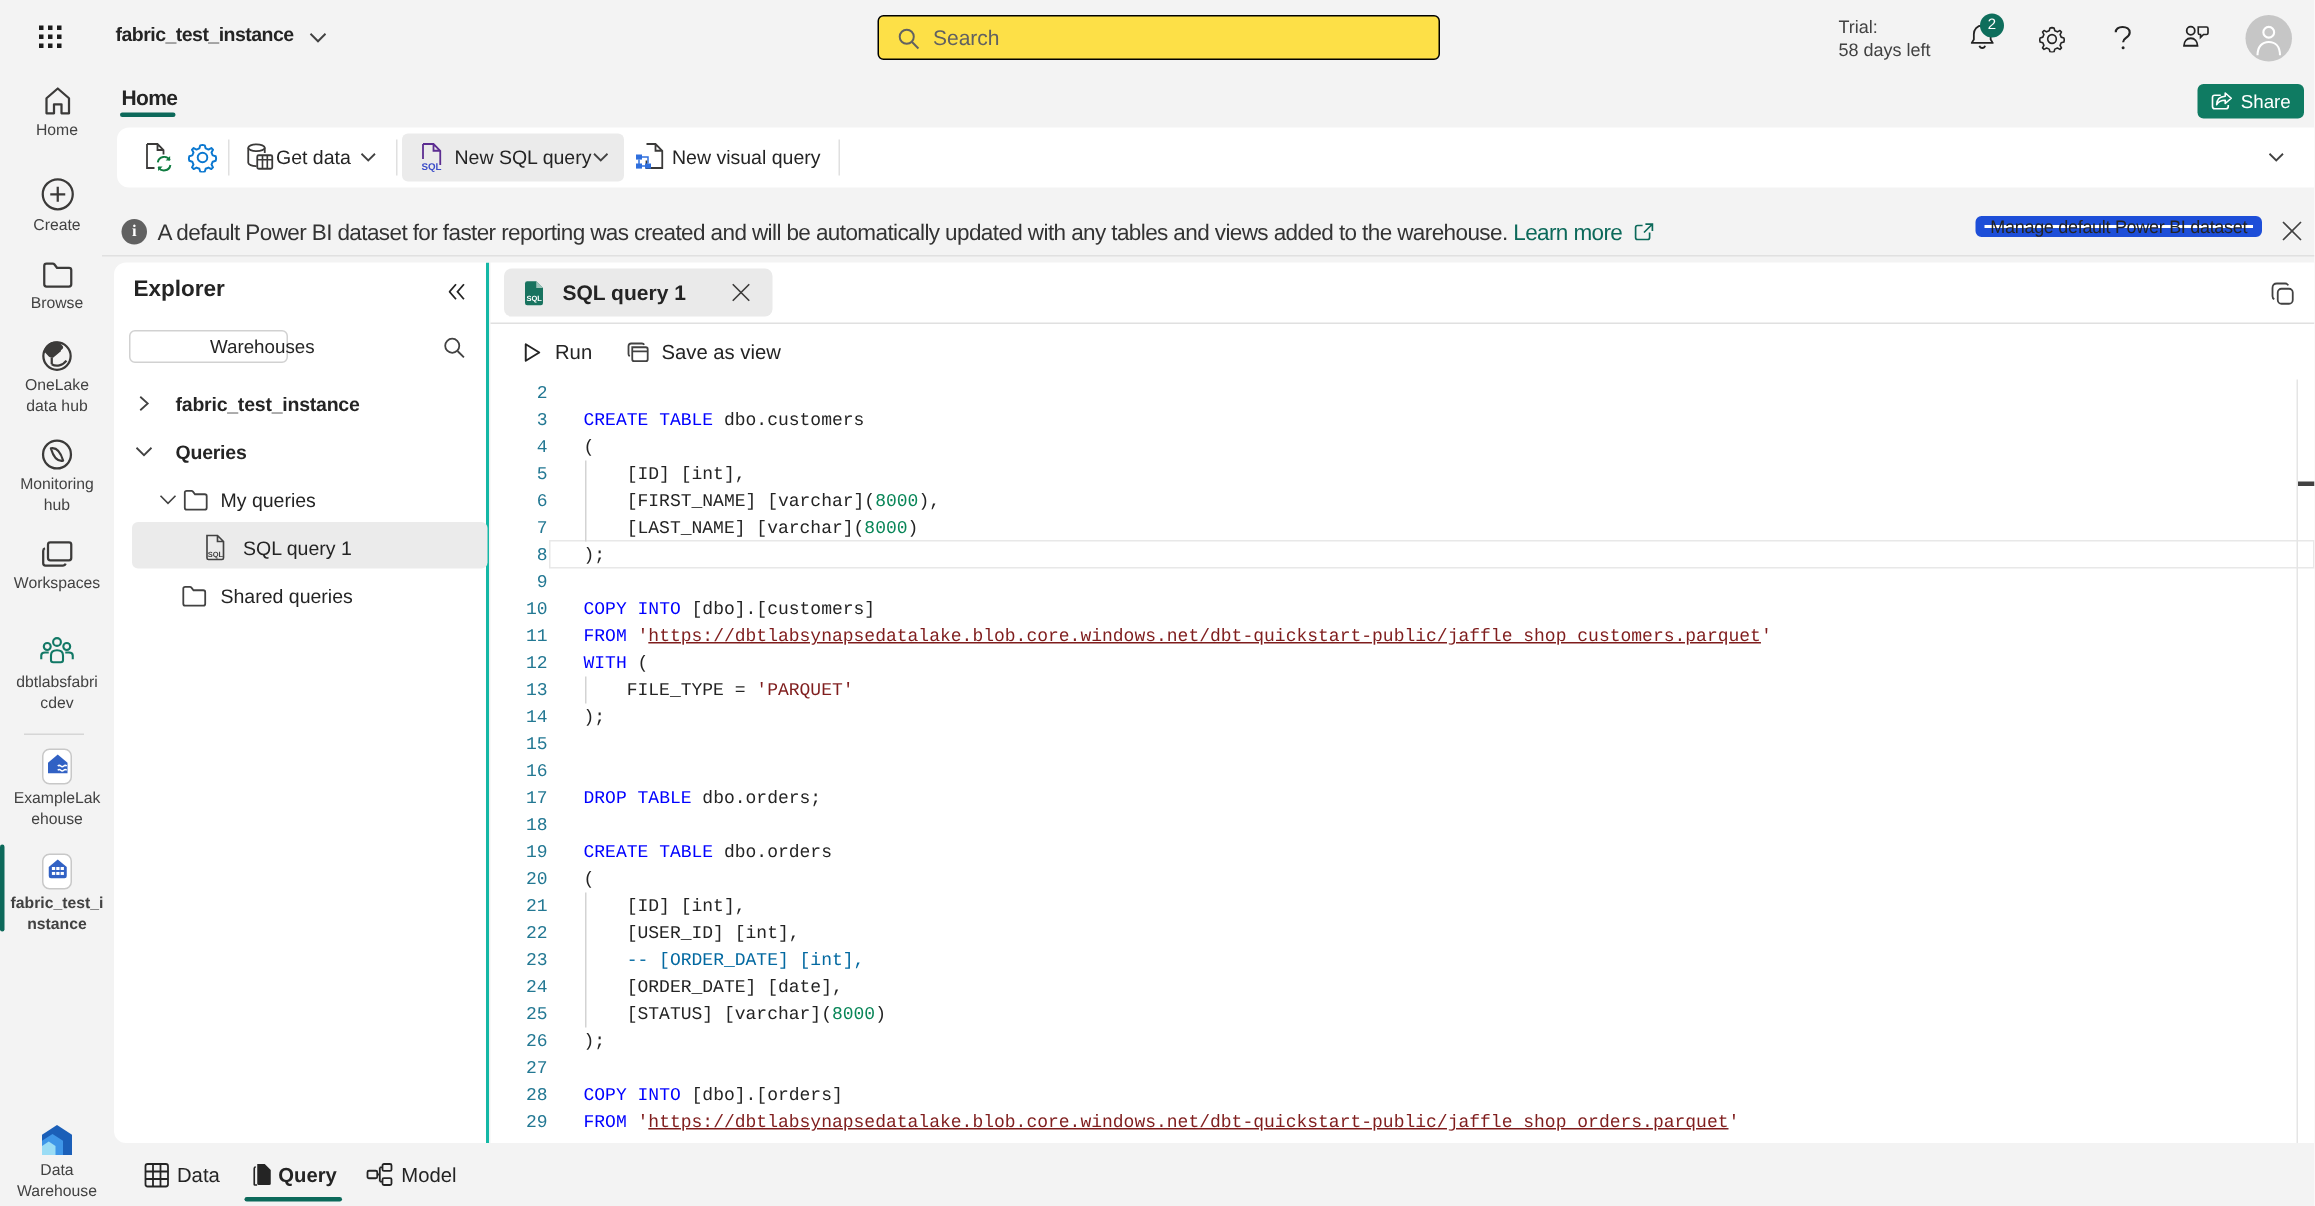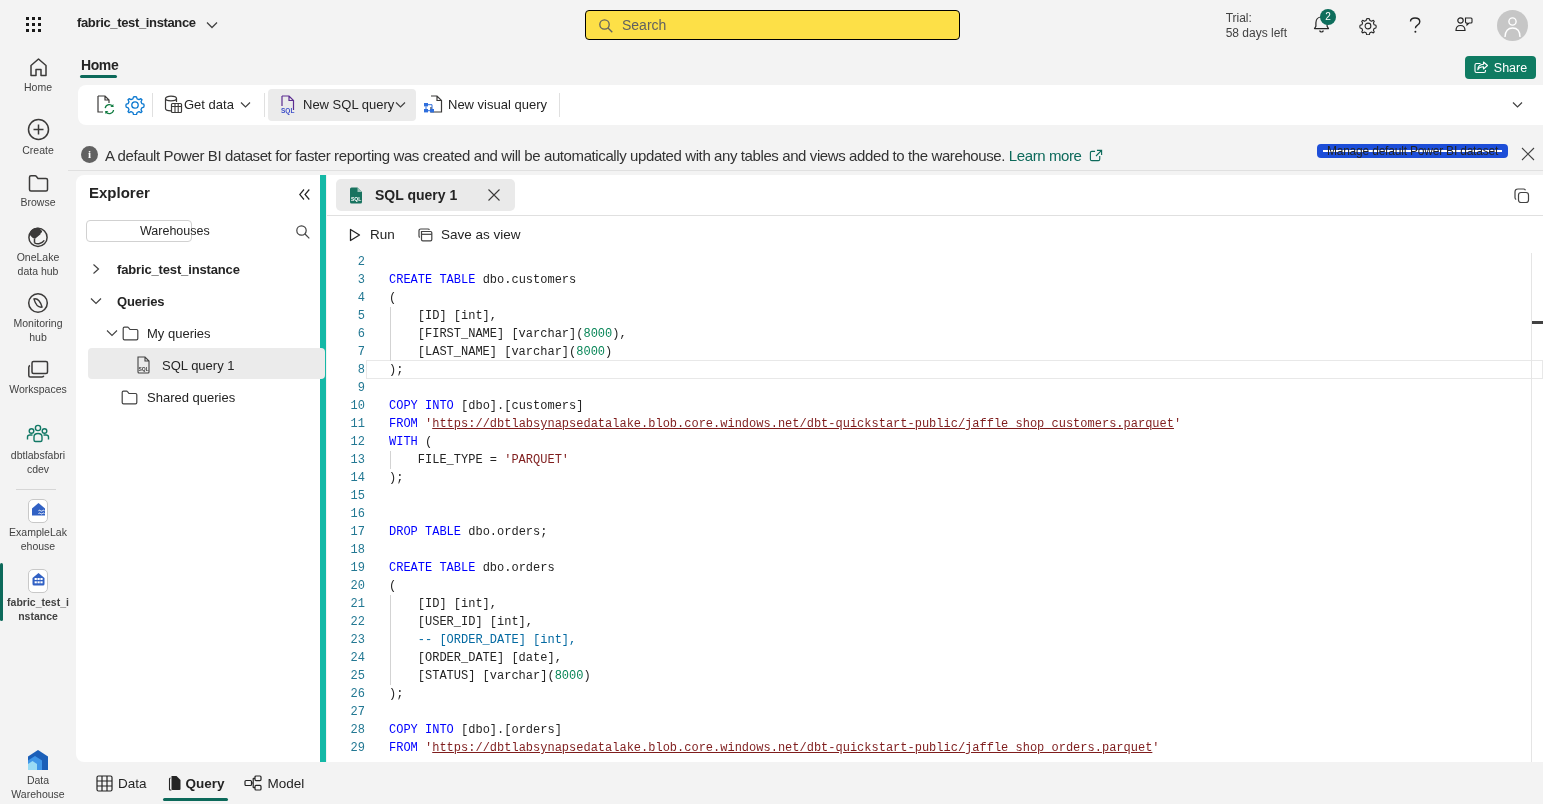--- a/index.html
+++ b/index.html
@@ -27,21 +27,21 @@
   #newsqlbg { left:190px; top:4px; width:148px; height:32px; background:#ebebeb; border-radius:4px; }
 
   
   #banner-border { left:68px; top:170px; width:1475px; height:1px; background:#e0e0e0; }
   #infoicon { left:81px; top:146px; width:17px; height:17px; border-radius:50%; background:#616161; color:#fff; font-size:11px; font-weight:700; text-align:center; line-height:17px; font-family:"Liberation Serif",serif; }
   #bannertext { left:105px; top:147px; font-size:15px; color:#333; letter-spacing:-0.4px; }
   #bannertext .lm { color:#0c695a; }
   #managebtn { left:1317px; top:144px; width:191px; height:14px; background:#fff; border:6px solid #1d4ed8; border-radius:4px; font-size:12px; letter-spacing:-0.2px; display:flex; align-items:center; justify-content:center; }
 
   
-  #explorer { left:76px; top:175px; width:250px; height:587px; background:#fff; border-radius:8px 0 0 8px; border-right:6px solid #14b8a6; }
+  #explorer { left:76px; top:175px; width:250px; height:587px; background:#fff; border-radius:8px 0 0 8px; border-right:2px solid #14b8a6; }
   #exp-title { position:absolute; left:13px; top:9px; font-size:15px; font-weight:700; }
   #whbtn { position:absolute; left:10px; top:45px; width:106px; height:22px; border:1px solid #d1d1d1; border-radius:4px; display:flex; align-items:center; font-size:12.5px;padding-left:36px; }
   .tree-row { position:absolute; left:0; width:250px; height:32px; display:flex; align-items:center; font-size:13px; }
   .tree-row.b { font-weight:700; letter-spacing:-0.15px; }
   .sel-row { position:absolute; left:12px; top:173px; width:237px; height:31px; background:#ebebeb; border-radius:4px; }
 
   
   #editor { left:327px; top:175px; width:1216px; height:587px; background:#fff; }
   #tabstrip { position:absolute; left:0; top:0; width:1216px; height:41px; border-bottom:1px solid #e0e0e0; }
   #tab1 { position:absolute; left:9px; top:4px; width:179px; height:32px; background:#eaeaea; border-radius:5px; display:flex; align-items:center; }

